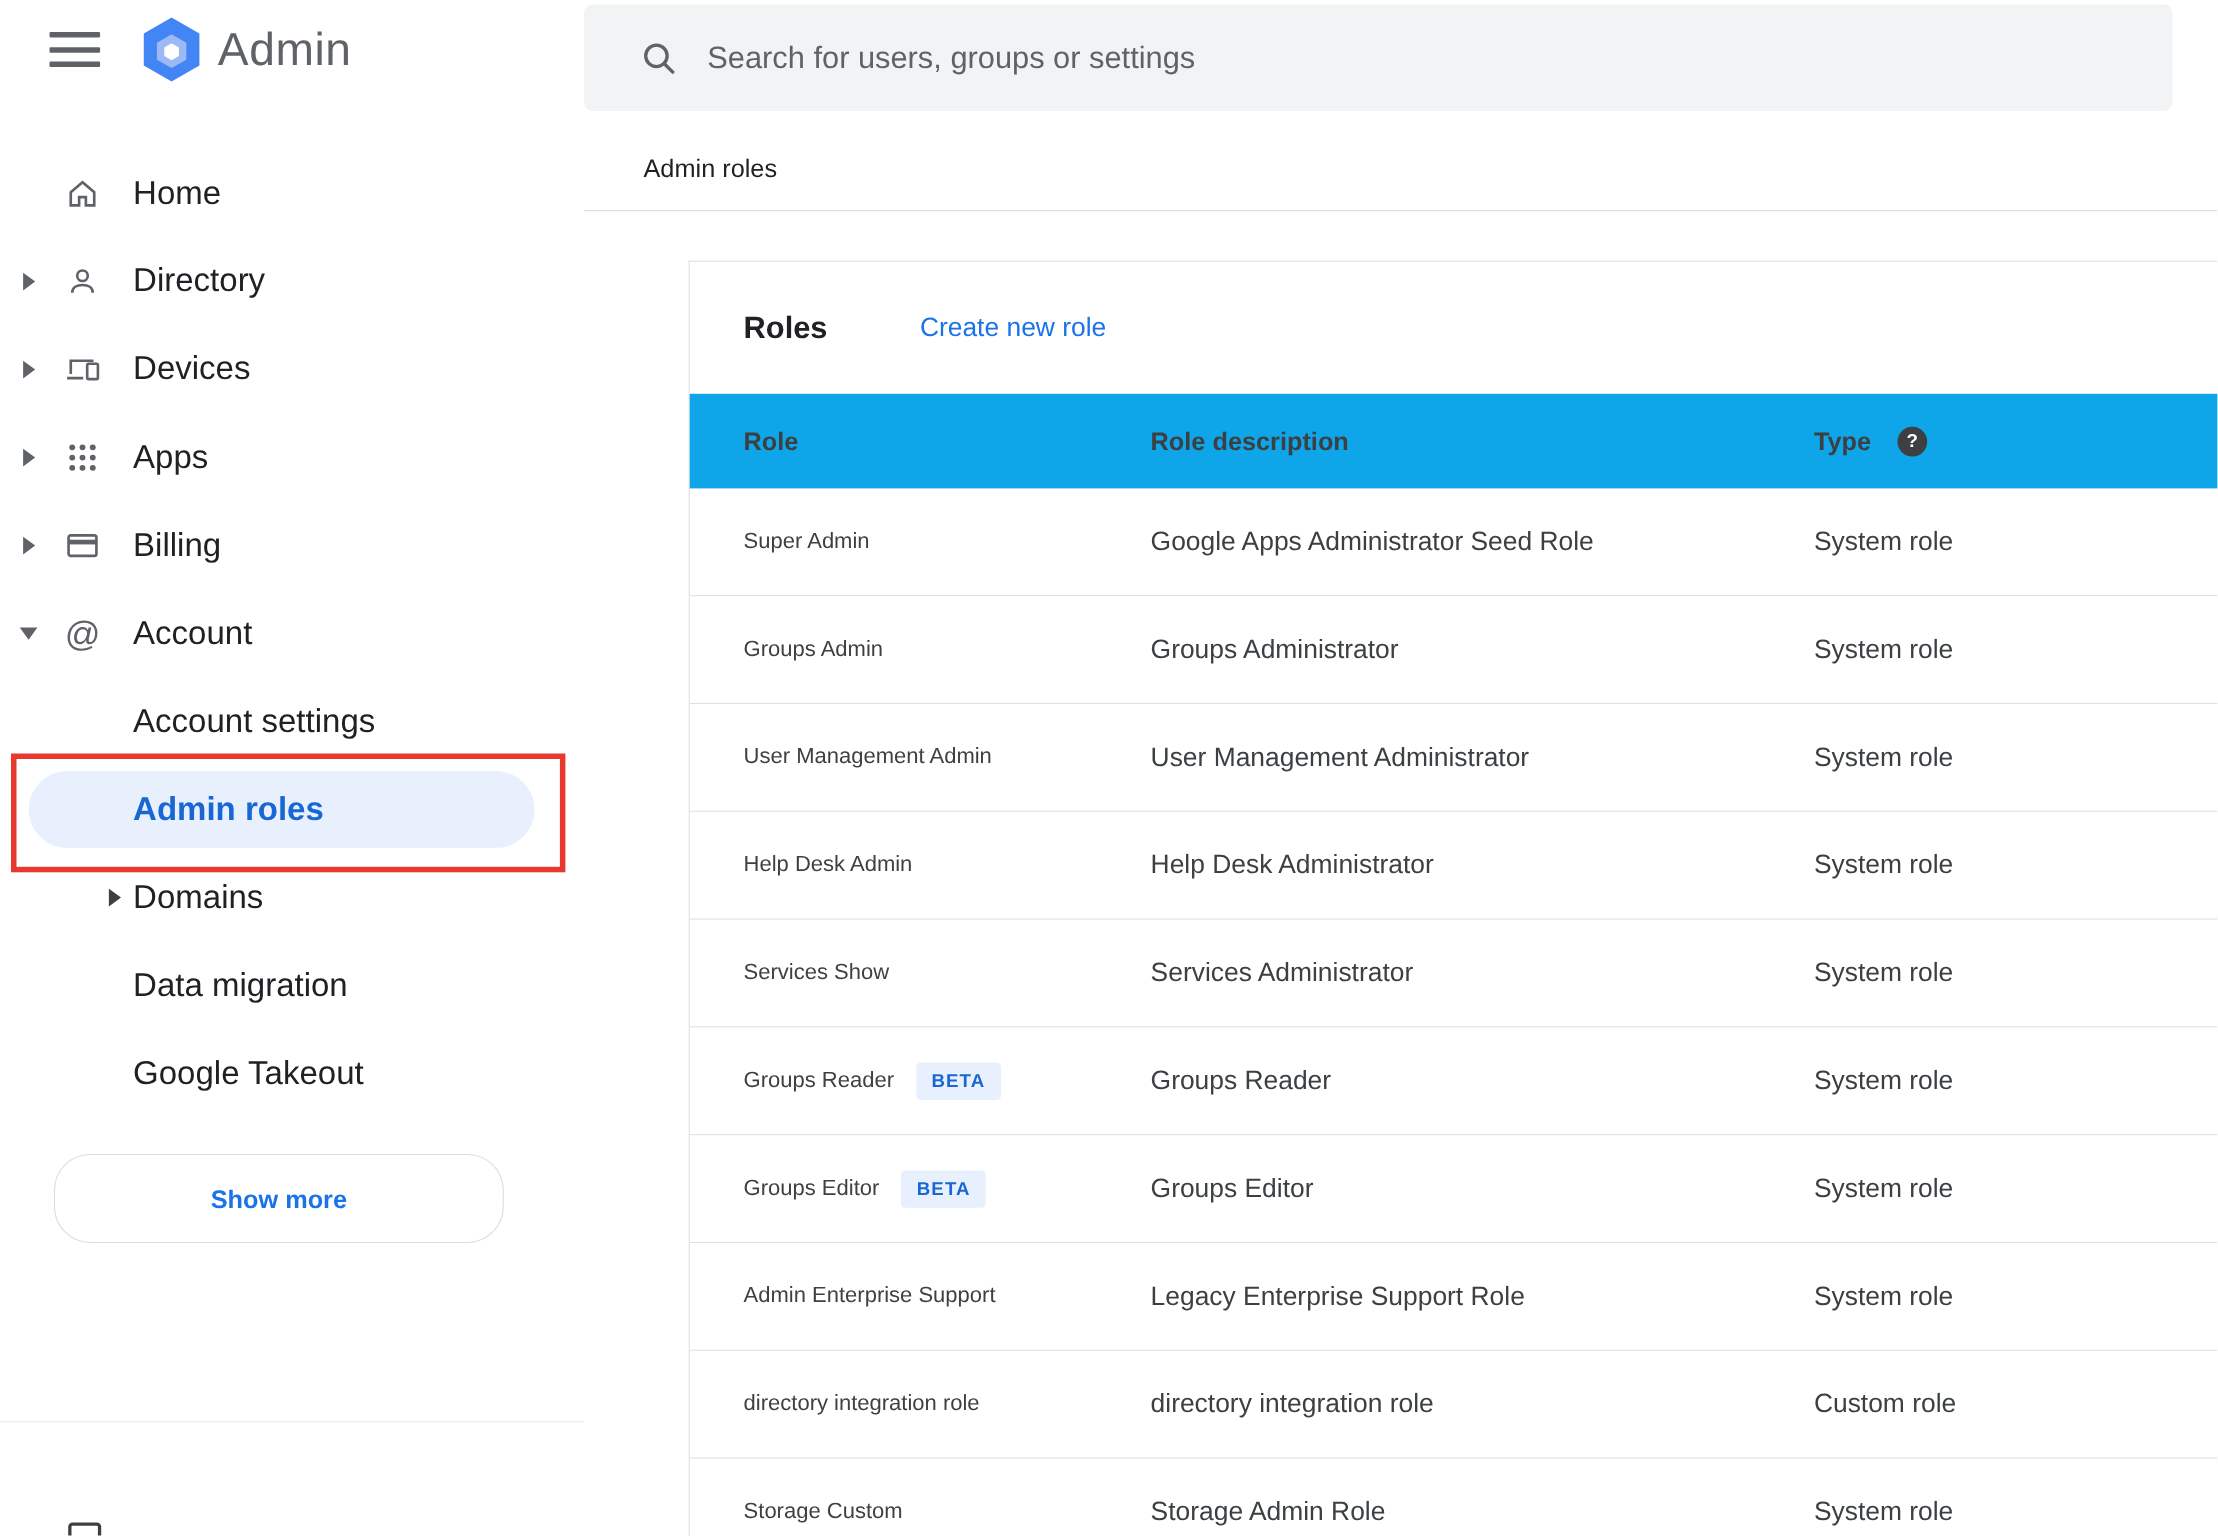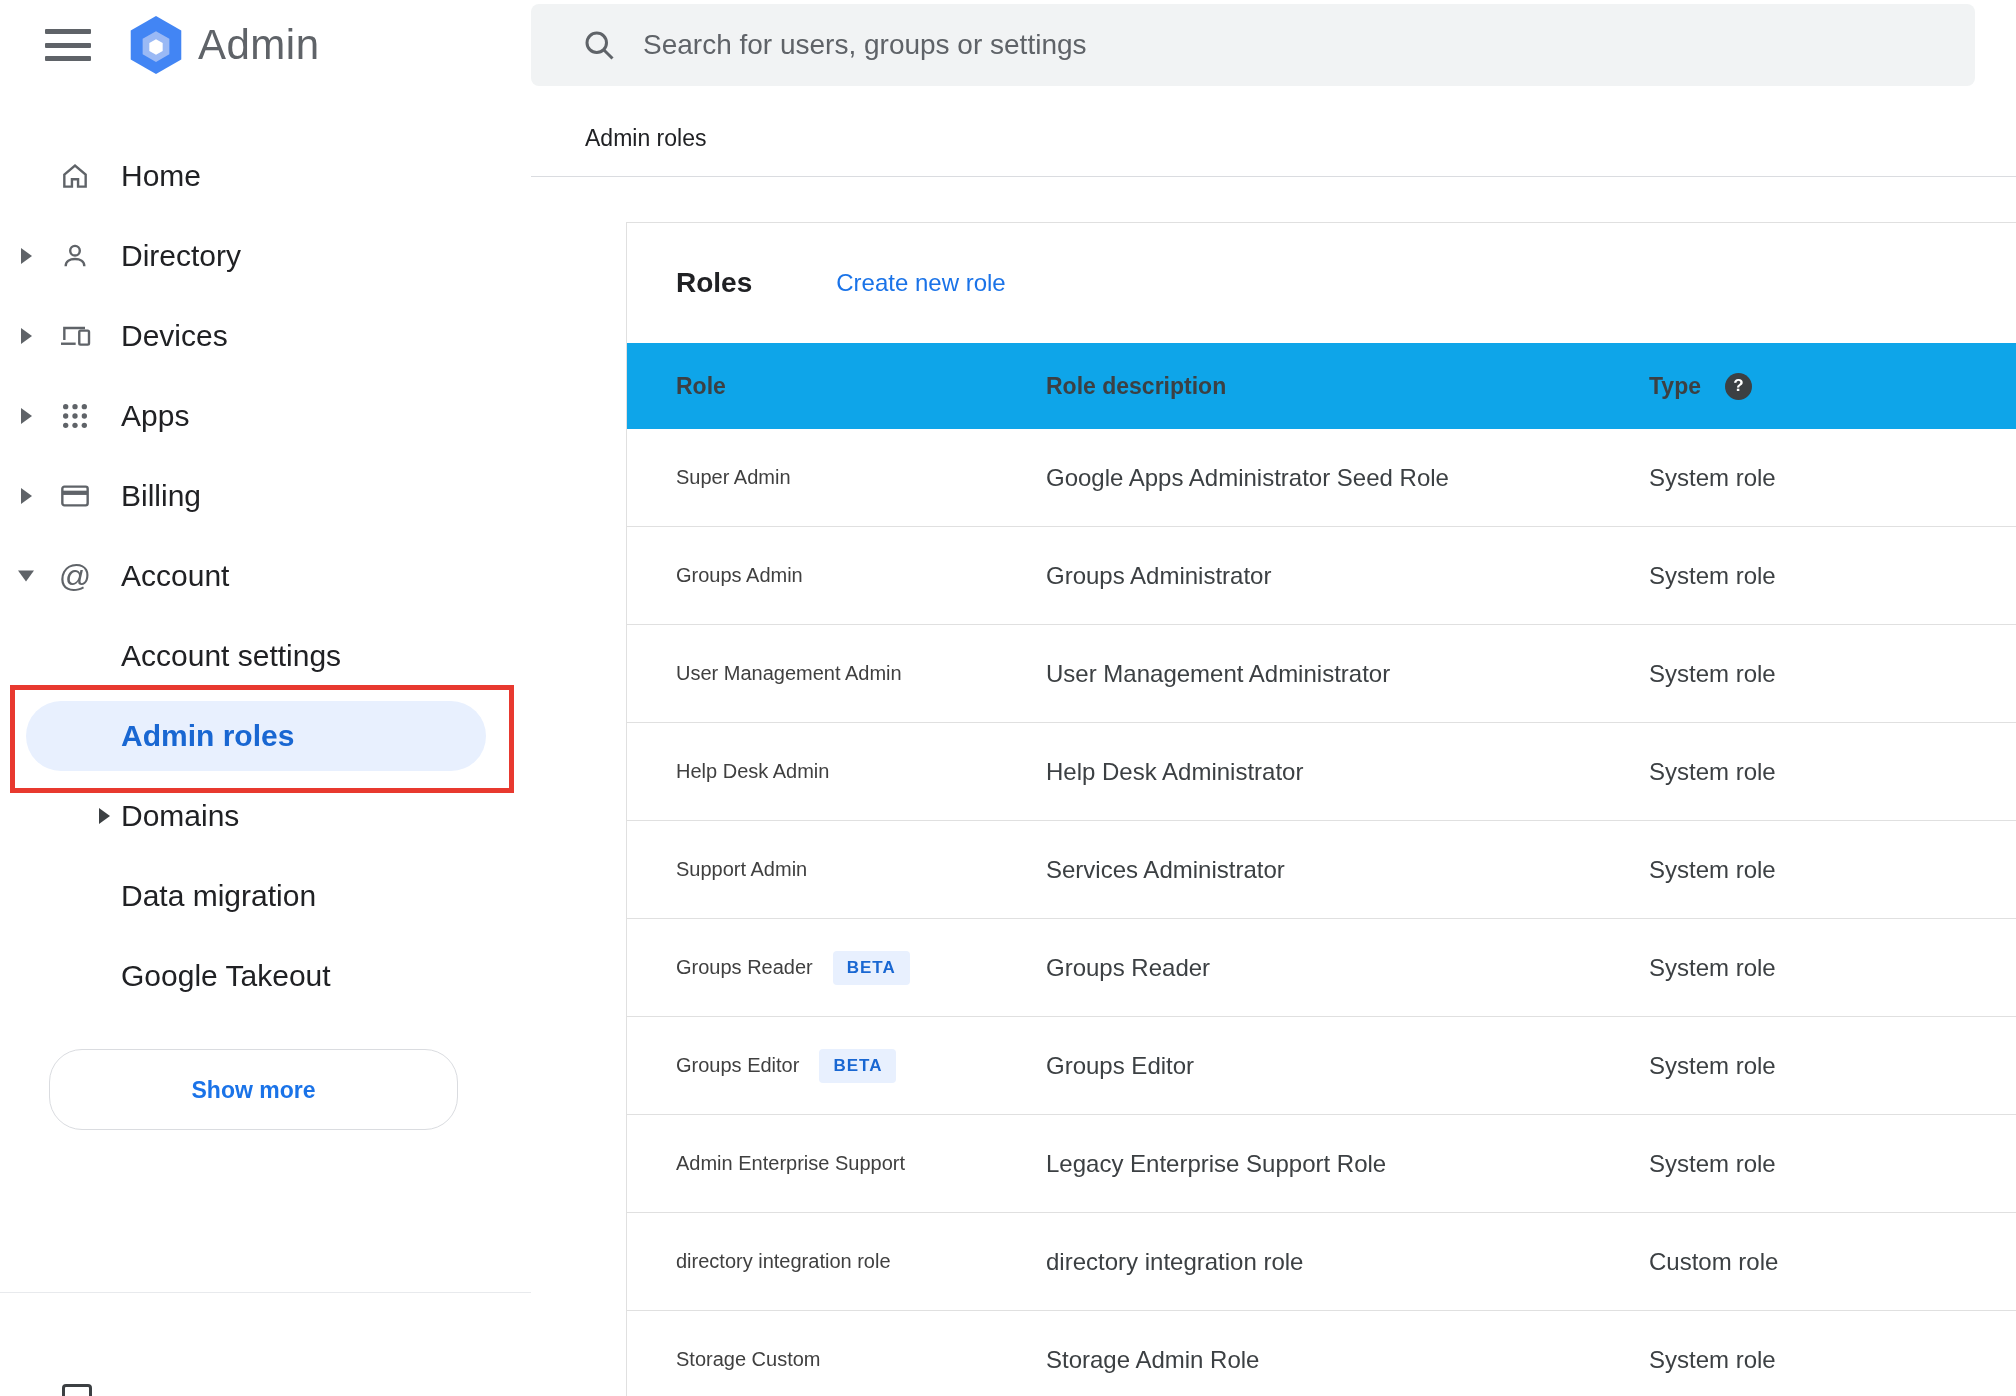--- a/index.html
+++ b/index.html
@@ -112,21 +112,21 @@
     width: 30px; height: 28px;
     border: 3px solid #3c4043;
     border-radius: 4px;
   }
 
   
   .main { position: absolute; left: 531px; top: 0; right: 0; bottom: 0; }
 
   .searchbar {
     margin: 4px 41px 0 0;
-    height: 82px;
+    height: 97px;
     background: #f1f3f4;
     border-radius: 8px;
     display: flex; align-items: center;
   }
   .search-icon { margin-left: 50px; width: 36px; height: 36px; flex: none; }
   .search-input {
     flex: 1;
     margin-left: 26px;
     border: none; outline: none; background: transparent;
     font-family: "Liberation Sans", sans-serif;
@@ -367,21 +367,21 @@
     <div class="trow">
       <div class="role-cell">
         <a class="role-link">Help Desk Admin</a>
       </div>
       <div class="cell-desc">Help Desk Administrator</div>
       <div class="cell-type">System role</div>
     </div>
 
     <div class="trow">
       <div class="role-cell">
-        <a class="role-link">Support Admin</a>
+        <a class="role-link">Services Show</a>
       </div>
       <div class="cell-desc">Services Administrator</div>
       <div class="cell-type">System role</div>
     </div>
 
     <div class="trow">
       <div class="role-cell">
         <a class="role-link">Groups Reader</a>
         <span class="beta-badge">BETA</span>
       </div>

